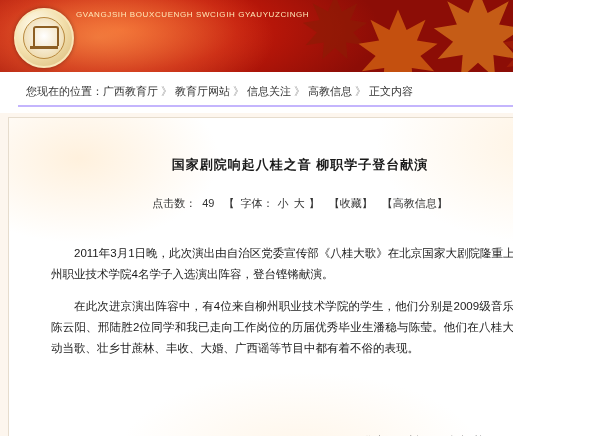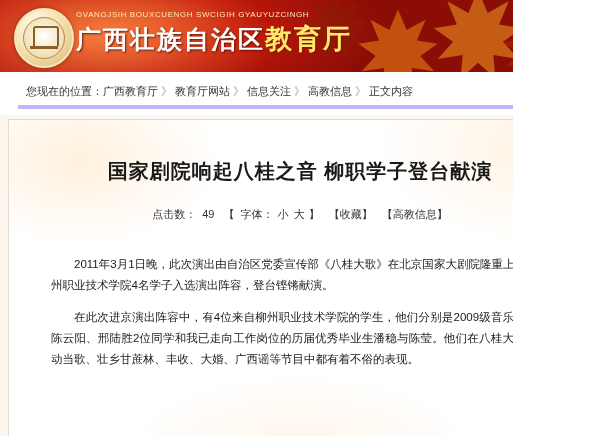--- a/index.html
+++ b/index.html
@@ -115,21 +115,21 @@
 
   
   .crumb-wrap {
     width: 600px;
     background: #ffffff;
     padding: 8px 0 6px 0;
   }
   .crumb {
     margin: 0 18px;
     padding: 4px 8px 6px 8px;
-    border-bottom: 4px solid #c4b5fd;
+    border-bottom: 2px solid #c4b5fd;
     font-size: 11px;
     color: #333;
     white-space: nowrap;
   }
   .crumb a {
     color: #333;
     text-decoration: none;
   }
   .crumb .sep { color: #999; padding: 0 3px; }
 
@@ -144,21 +144,21 @@
     border: 1px solid #e6dccd;
     background-image:
       radial-gradient(ellipse 200px 120px at 12% 12%, rgba(255,236,210,.75) 0%, rgba(255,255,255,0) 70%),
       radial-gradient(ellipse 240px 140px at 92% 8%, rgba(255,238,214,.7) 0%, rgba(255,255,255,0) 70%),
       radial-gradient(ellipse 260px 120px at 50% 100%, rgba(255,241,222,.7) 0%, rgba(255,255,255,0) 70%);
     overflow: hidden;
   }
 
   .article-title {
     text-align: center;
-    font-size: 20px;
+    font-size: 13px;
     font-weight: bold;
     color: #1a1a1a;
     margin-top: 38px;
     letter-spacing: 1px;
   }
 
   .meta-line {
     text-align: center;
     font-size: 11px;
     color: #333;
@@ -224,23 +224,20 @@
         <path d="M50 4 L60 28 L82 16 L72 40 L96 44 L76 58 L92 76 L66 72 L68 96 L50 80 L32 96 L34 72 L8 76 L24 58 L4 44 L28 40 L18 16 L40 28 Z" fill="#c4500f" opacity="0.75"></path>
       </svg>
     </div>
 
     <div class="crest">
       <div class="inner"></div>
     </div>
 
     <div class="banner-text">
       <div class="banner-pinyin">GVANGJSIH BOUXCUENGH SWCIGIH GYAUYUZCINGH</div>
-      <div class="banner-title">
-        <span>广西壮族自治区</span><span class="accent">教育厅</span>
-      </div>
     </div>
   </div>
 
   <div class="crumb-wrap">
     <div class="crumb">
       <span>您现在的位置：</span><a href="#">广西教育厅</a><span class="sep">》</span><a href="#">教育厅网站</a><span class="sep">》</span><a href="#">信息关注</a><span class="sep">》</span><a href="#">高教信息</a><span class="sep">》</span><a href="#">正文内容</a>
     </div>
   </div>
 
   <div class="card">

